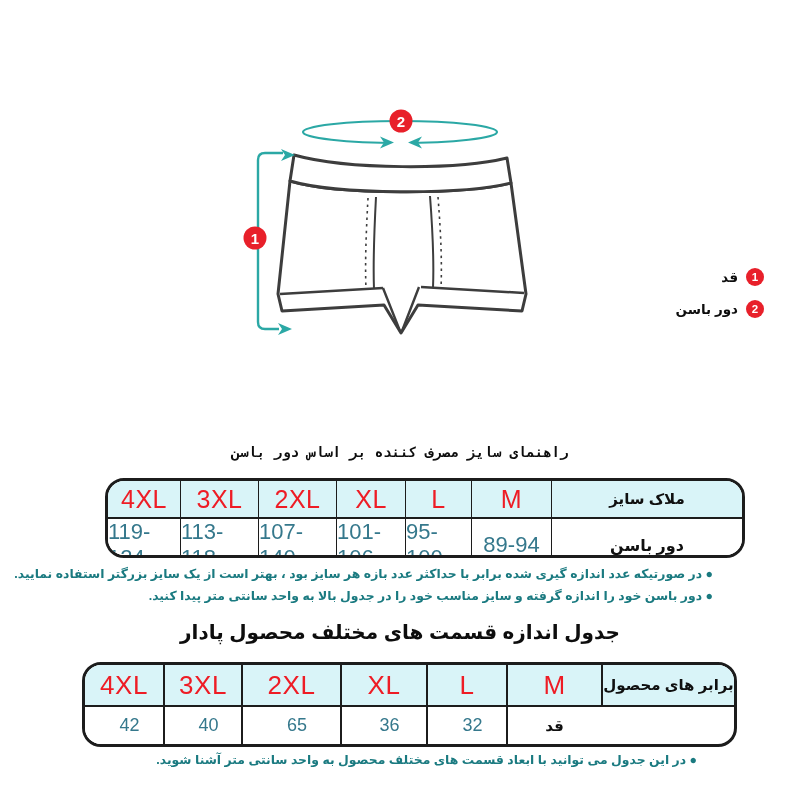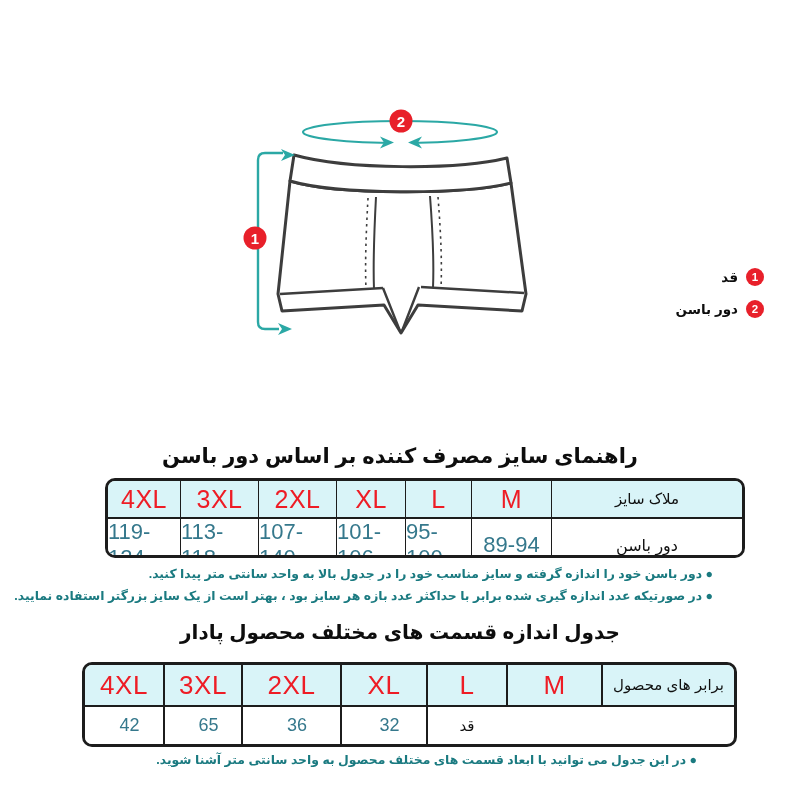--- a/index.html
+++ b/index.html
@@ -21,27 +21,27 @@
     background:#e8202a; color:#fff; font-weight:bold; font-size:11.5px;
     display:flex; align-items:center; justify-content:center; flex:0 0 18px;
   }
   .llbl { font-weight:bold; font-size:13.5px; color:#0d0d0d; }
 
   
   .sec-title {
     position:absolute; left:0; width:800px; text-align:center;
     font-weight:bold; color:#0d0d0d;
   }
-  .t1 { top:444px; font-size:21px; }
+  .t1 { top:444px; font-size:14px;font-family:Liberation Mono, monospace; }
   .t2 { top:620px; font-size:20px; }
 
   
   .tbl {
     position:absolute; display:grid; background:#fff;
-    border:3px solid #1c1c1c; border-radius:10px; overflow:hidden;
+    border:3px solid #1c1c1c; border-radius:19px; overflow:hidden;
   }
   .tbl1 {
     left:105px; top:478px; width:640px; height:80px;
     grid-template-columns:72px 78px 78px 69px 66px 80px 1fr;
     grid-template-rows:38px 1fr;
   }
   .tbl2 {
     left:82px; top:662px; width:655px; height:85px;
     grid-template-columns:78px 78px 99px 86px 80px 95px 1fr;
     grid-template-rows:42px 1fr;
@@ -51,21 +51,21 @@
     border-left:1.6px solid #1c1c1c; background:#fff;
   }
   .tbl2 .cell { border-left:2.4px solid #1c1c1c; }
   .cell.first { border-left:none; }
   .hdr { background:#d9f4f8; border-bottom:2px solid #1c1c1c; }
   .tbl2 .hdr { border-bottom:2.6px solid #1c1c1c; }
   .size-lbl { font-size:25px; color:#ee1c25; letter-spacing:0.5px; }
   .tbl2 .size-lbl { font-size:26px; }
   .val { font-size:22px; color:#35788c; }
   .tbl2 .val { font-size:18px;margin-left:11px; }
-  .fa-lbl { font-weight:normal; font-size:15px; color:#101010; }
+  .fa-lbl { font-weight:bold; font-size:15px; color:#101010; }
   .tbl1 .fa-lbl.big { font-size:16px; }
 
   
   .notes {
     position:absolute; color:#1a7a80; font-weight:bold;
     font-size:12.4px; text-align:right; line-height:22px;
   }
   .notes1 { top:563px; right:87px; width:705px; }
   .note3  { top:749px; right:103px; width:660px; }
 </style>
@@ -163,22 +163,22 @@
     </div>
   <div class="cell">
       <span class="val">89-94</span>
     </div>
   <div class="cell" dir="rtl">
       <span class="fa-lbl big">دور باسن</span>
     </div>
 </div>
 
 <div class="notes notes1" dir="rtl">
+  <div>● در صورتیکه عدد اندازه گیری شده برابر با حداکثر عدد بازه هر سایز بود ، بهتر است از یک سایز بزرگتر استفاده نمایید.</div>
   <div>● دور باسن خود را اندازه گرفته و سایز مناسب خود را در جدول بالا به واحد سانتی متر پیدا کنید.</div>
-  <div>● در صورتیکه عدد اندازه گیری شده برابر با حداکثر عدد بازه هر سایز بود ، بهتر است از یک سایز بزرگتر استفاده نمایید.</div>
 </div>
 
 <div class="sec-title t2" dir="rtl">جدول اندازه قسمت های مختلف محصول پادار</div>
 
 <div class="tbl tbl2">
   <div class="cell hdr first">
       <span class="size-lbl">4XL</span>
     </div>
   <div class="cell hdr">
       <span class="size-lbl">3XL</span>
@@ -196,20 +196,23 @@
       <span class="size-lbl">M</span>
     </div>
   <div class="cell hdr" dir="rtl">
       <span class="fa-lbl">برابر های محصول</span>
     </div>
 
   <div class="cell first">
       <span class="val">42</span>
     </div>
   <div class="cell">
+      <span class="val">40</span>
+    </div>
+  <div class="cell">
       <span class="val">65</span>
     </div>
   <div class="cell">
       <span class="val">36</span>
     </div>
   <div class="cell">
       <span class="val">32</span>
     </div>
   <div class="cell" dir="rtl">
       <span class="fa-lbl big">قد</span>

